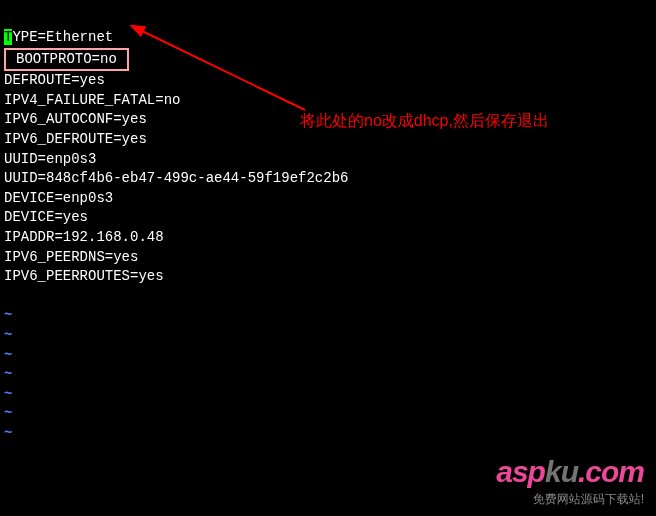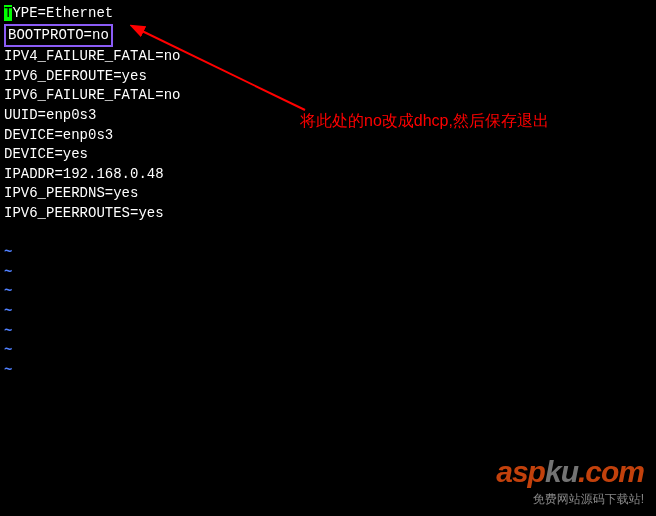--- a/index.html
+++ b/index.html
@@ -13,32 +13,33 @@
       font-size: 14px;
       line-height: 1.4;
       width: 656px;
       height: 516px;
       position: relative;
       overflow: hidden;
       padding: 4px;
     }
     .terminal {
       color: #fff;
+      margin-top: 24px;
     }
     .line {
       white-space: pre;
     }
     .cursor {
       background: #00ff00;
       color: #000;
     }
     .highlighted-box {
-      border: 2px solid #8b5cf6;
+      border: 2px solid #fca5a5;
       display: inline-block;
-      padding: 0 2px;
+      padding: 0 10px;
     }
     .tilde {
       color: #5080ff;
       font-weight: bold;
     }
     .annotation {
       position: absolute;
       color: #ff0000;
       font-family: 'Microsoft YaHei', sans-serif;
       font-size: 16px;
@@ -58,43 +59,45 @@
       text-align: right;
     }
     .watermark-main {
       font-family: Arial, sans-serif;
       font-size: 30px;
       font-weight: bold;
       font-style: italic;
       letter-spacing: -1px;
     }
     .watermark-red {
-      color: #c2410c;
+      color: #ec4899;
       text-align: center;
     }
     .watermark-white {
       color: #737373;
     }
     .watermark-sub {
       color: #888;
       font-family: 'Microsoft YaHei', sans-serif;
       font-size: 12px;
       margin-top: -2px;
     }
   </style>
 </head>
 <body>
 
 <div class="terminal">
   <div class="line"><span class="cursor">T</span><span>YPE=Ethernet</span></div>
   <div><span class="highlighted-box"><span class="line">BOOTPROTO=no</span></span></div>
+  <div class="line">DEFROUTE=yes</div>
   <div class="line">IPV4_FAILURE_FATAL=no</div>
+  <div class="line">IPV6_AUTOCONF=yes</div>
   <div class="line">IPV6_DEFROUTE=yes</div>
-  <div class="line">IPV6_FAILURE_FATAL=no</div>
   <div class="line">UUID=enp0s3</div>
+  <div class="line">UUID=848cf4b6-eb47-499c-ae44-59f19ef2c2b6</div>
   <div class="line">DEVICE=enp0s3</div>
   <div class="line">DEVICE=yes</div>
   <div class="line">IPADDR=192.168.0.48</div>
   <div class="line">IPV6_PEERDNS=yes</div>
   <div class="line">IPV6_PEERROUTES=yes</div>
   <div class="line">&nbsp;</div>
   <div class="line tilde">~</div>
   <div class="line tilde">~</div>
   <div class="line tilde">~</div>
   <div class="line tilde">~</div>

